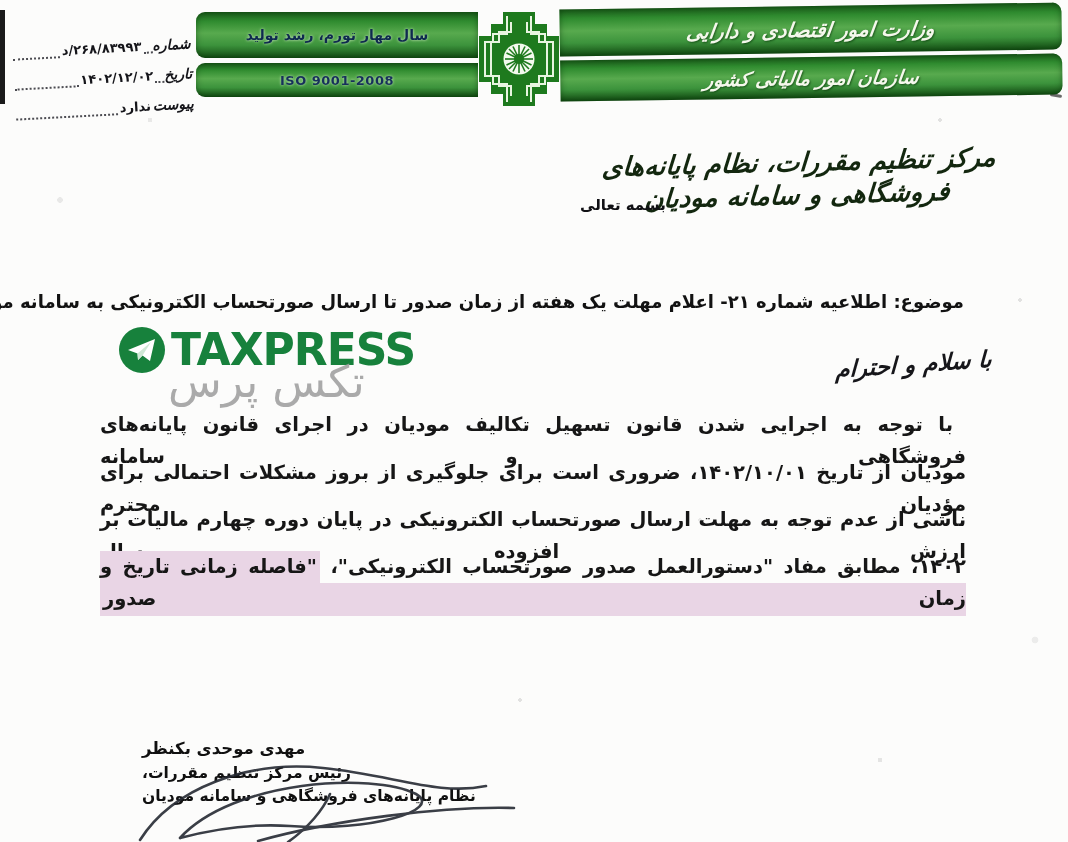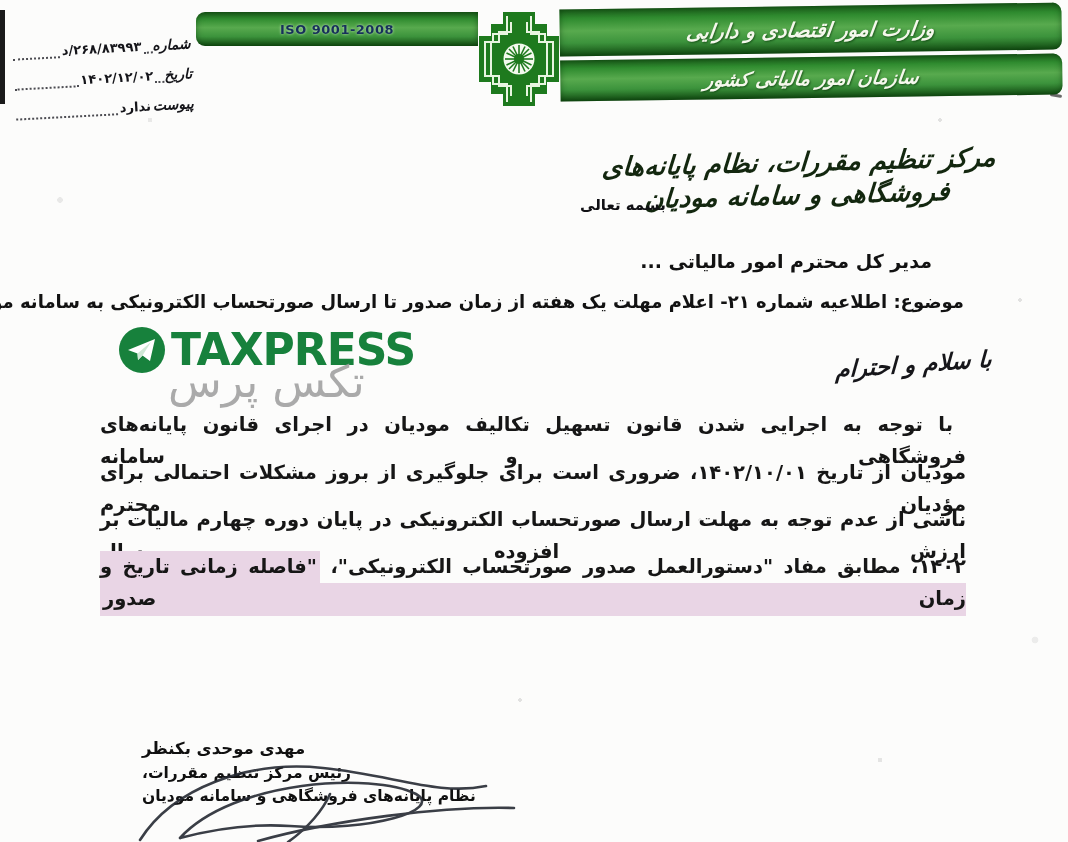--- a/index.html
+++ b/index.html
@@ -114,20 +114,23 @@
       <span class="fdots fill"></span>
     </div>
     <div class="frow">
       <span class="flabel">پیوست</span>
       <span class="fval">ندارد</span>
       <span class="fdots fill"></span>
     </div>
   </div>
 
   <div class="banner-left">
+    <div class="banner-row r1">
+      <span class="slogan" dir="rtl">سال مهار تورم، رشد تولید</span>
+    </div>
     <div class="banner-row r2">
       <span class="iso">ISO 9001-2008</span>
     </div>
   </div>
 
   <svg class="emblem" viewBox="0 0 82 102">
     <g fill="#1e7a1e">
       <rect x="25" y="4" width="32" height="94"></rect>
       <rect x="1" y="28" width="80" height="46"></rect>
       <rect x="13" y="16" width="56" height="70"></rect>
@@ -157,21 +160,20 @@
       <span class="gov-script" dir="rtl">وزارت امور اقتصادی و دارایی</span>
     </div>
     <div class="banner-row r2">
       <span class="gov-script" dir="rtl">سازمان امور مالیاتی کشور</span>
     </div>
   </div>
 
   <div class="center-title" dir="rtl">مرکز تنظیم مقررات، نظام پایانه‌های فروشگاهی و سامانه مودیان</div>
   <div class="bismillah" dir="rtl">بسمه تعالی</div>
 
-  <div class="recipient" dir="rtl">مدیر کل محترم امور مالیاتی ...</div>
   <div class="subject" dir="rtl">موضوع: اطلاعیه شماره ۲۱-  اعلام مهلت یک هفته از زمان صدور تا ارسال صورتحساب الکترونیکی به سامانه مودیان</div>
 
   <div class="taxpress">
     <svg width="48" height="48" viewBox="0 0 48 48">
       <circle cx="24" cy="24" r="23" fill="#17813c"></circle>
       <path d="M10 24 L37 13 L32 35 L24.5 29.5 L20 34 L19.5 27.5 Z" fill="#ffffff"></path>
       <path d="M19.5 27.5 L33 16 L24.5 29.5 L20 34 Z" fill="#cfe8d6"></path>
     </svg>
     <span class="tp-text">TAXPRESS</span>
   </div>

